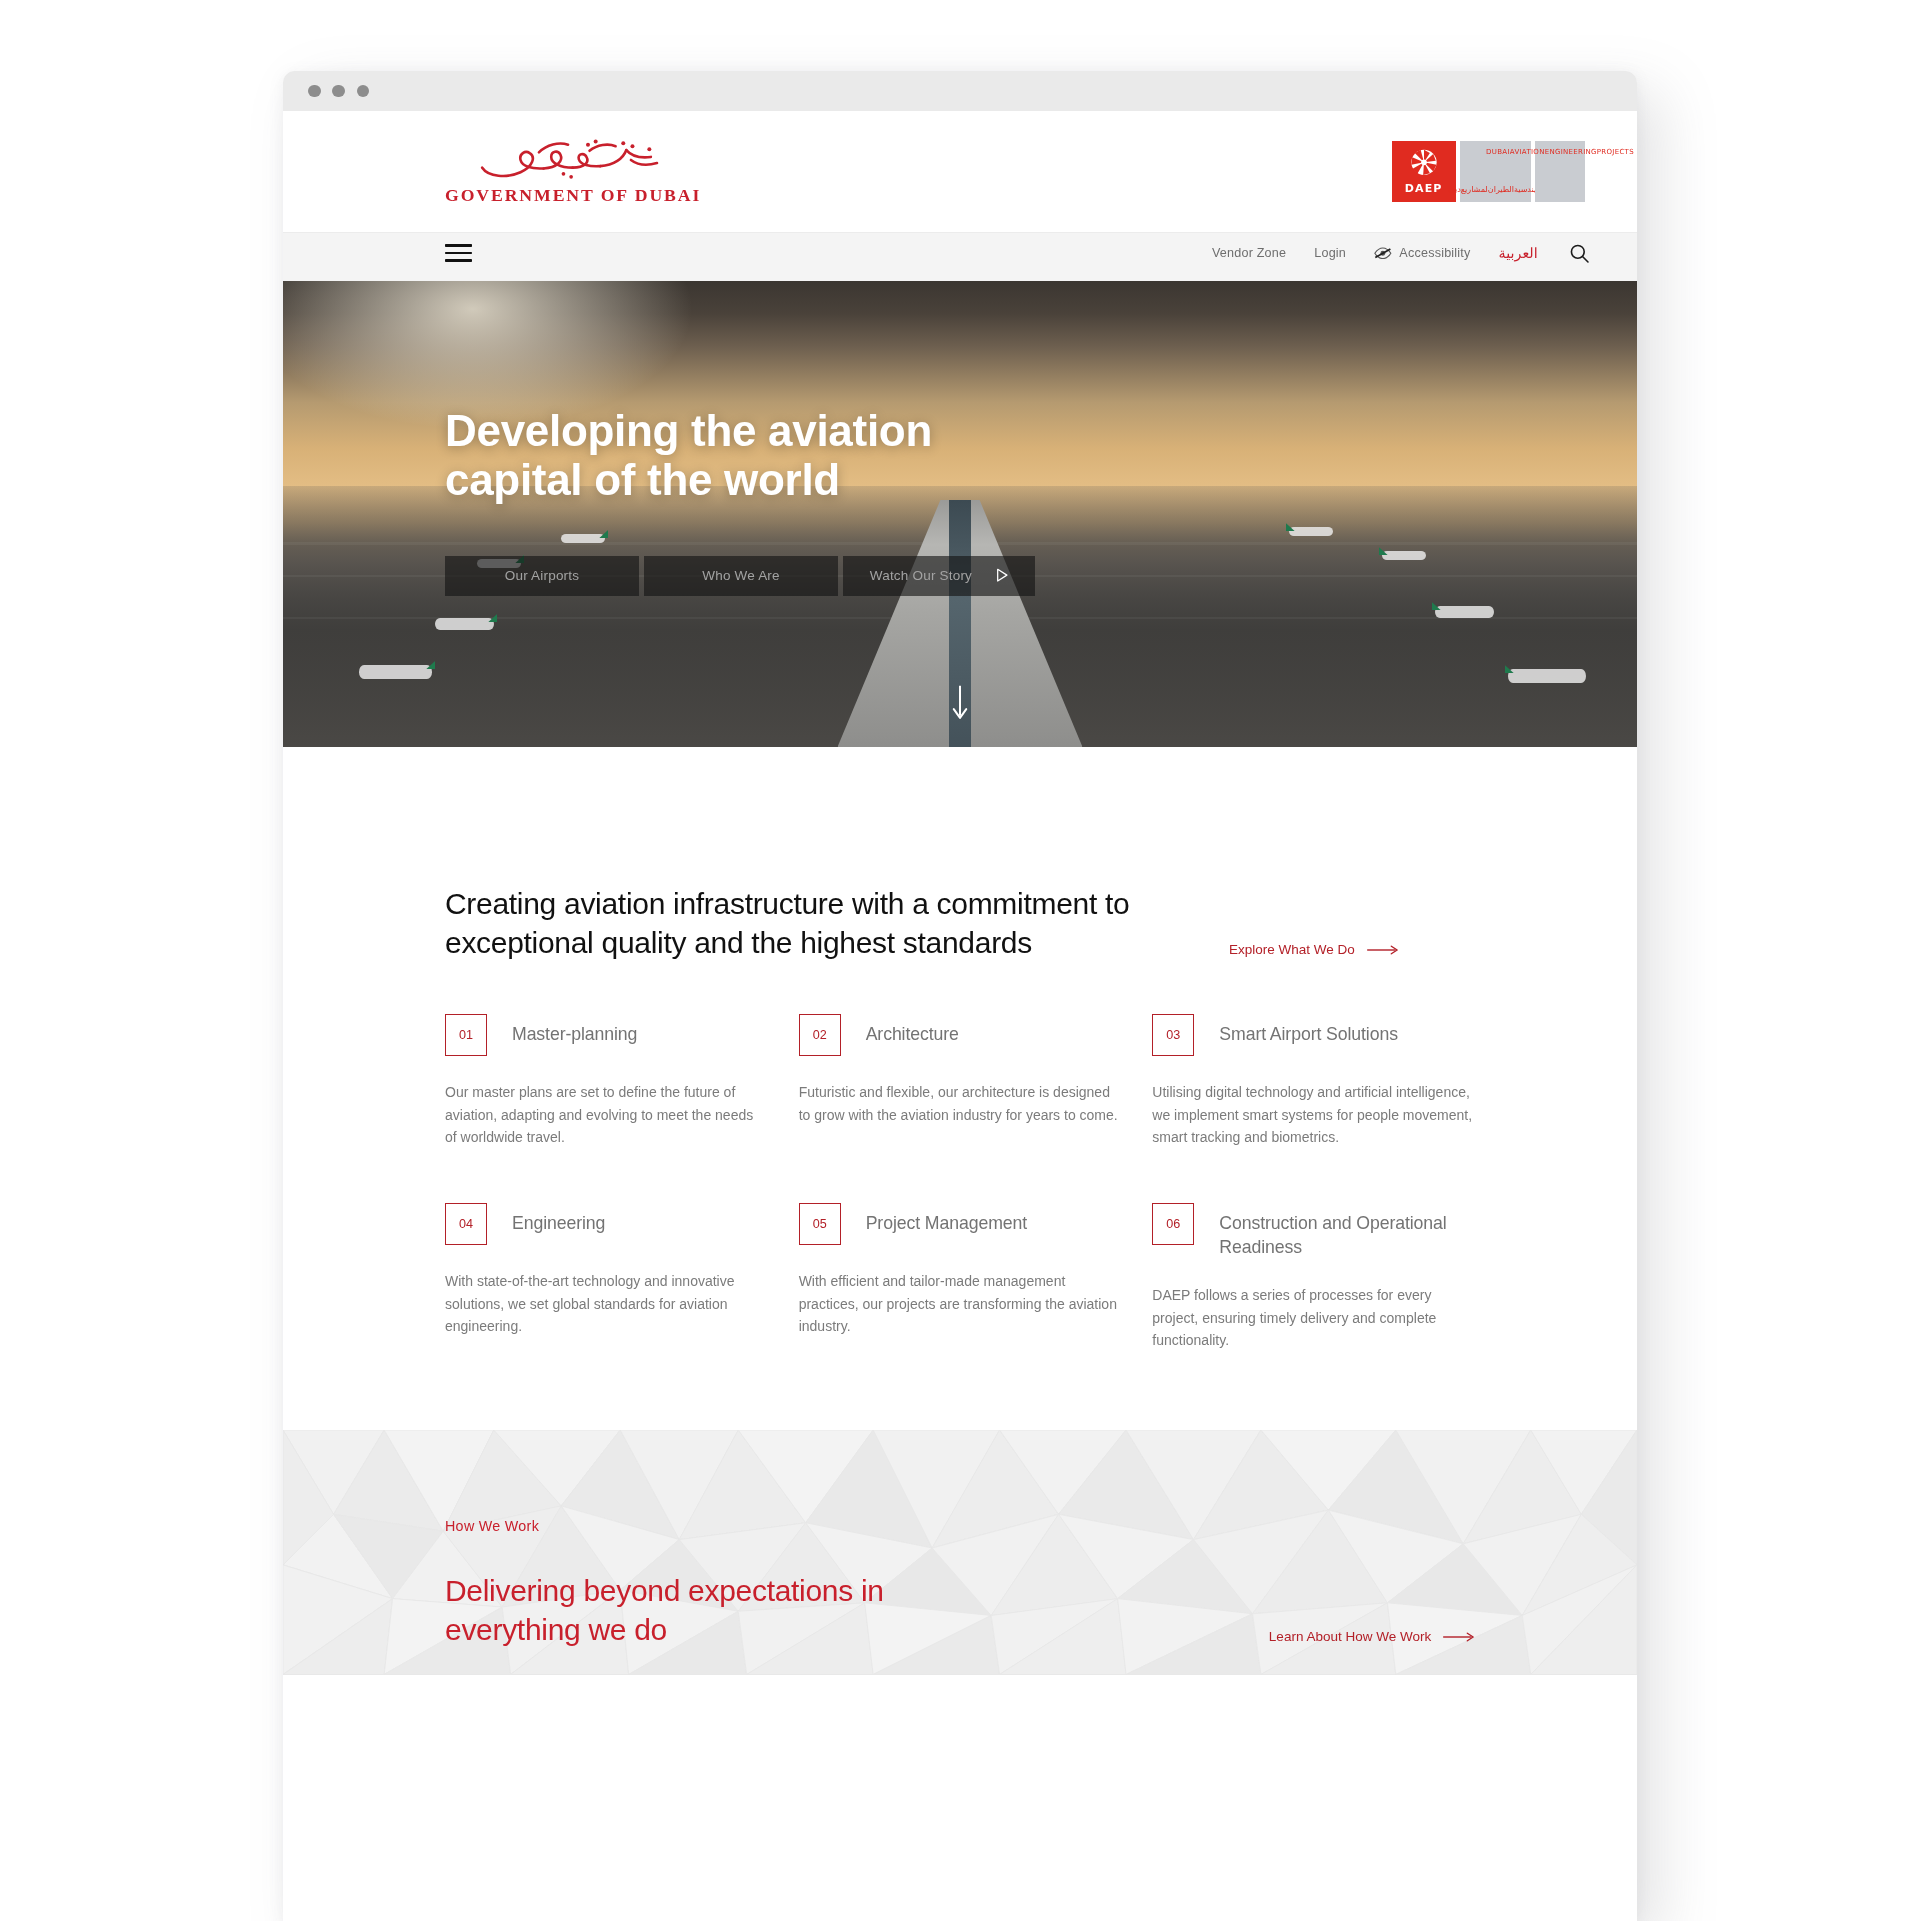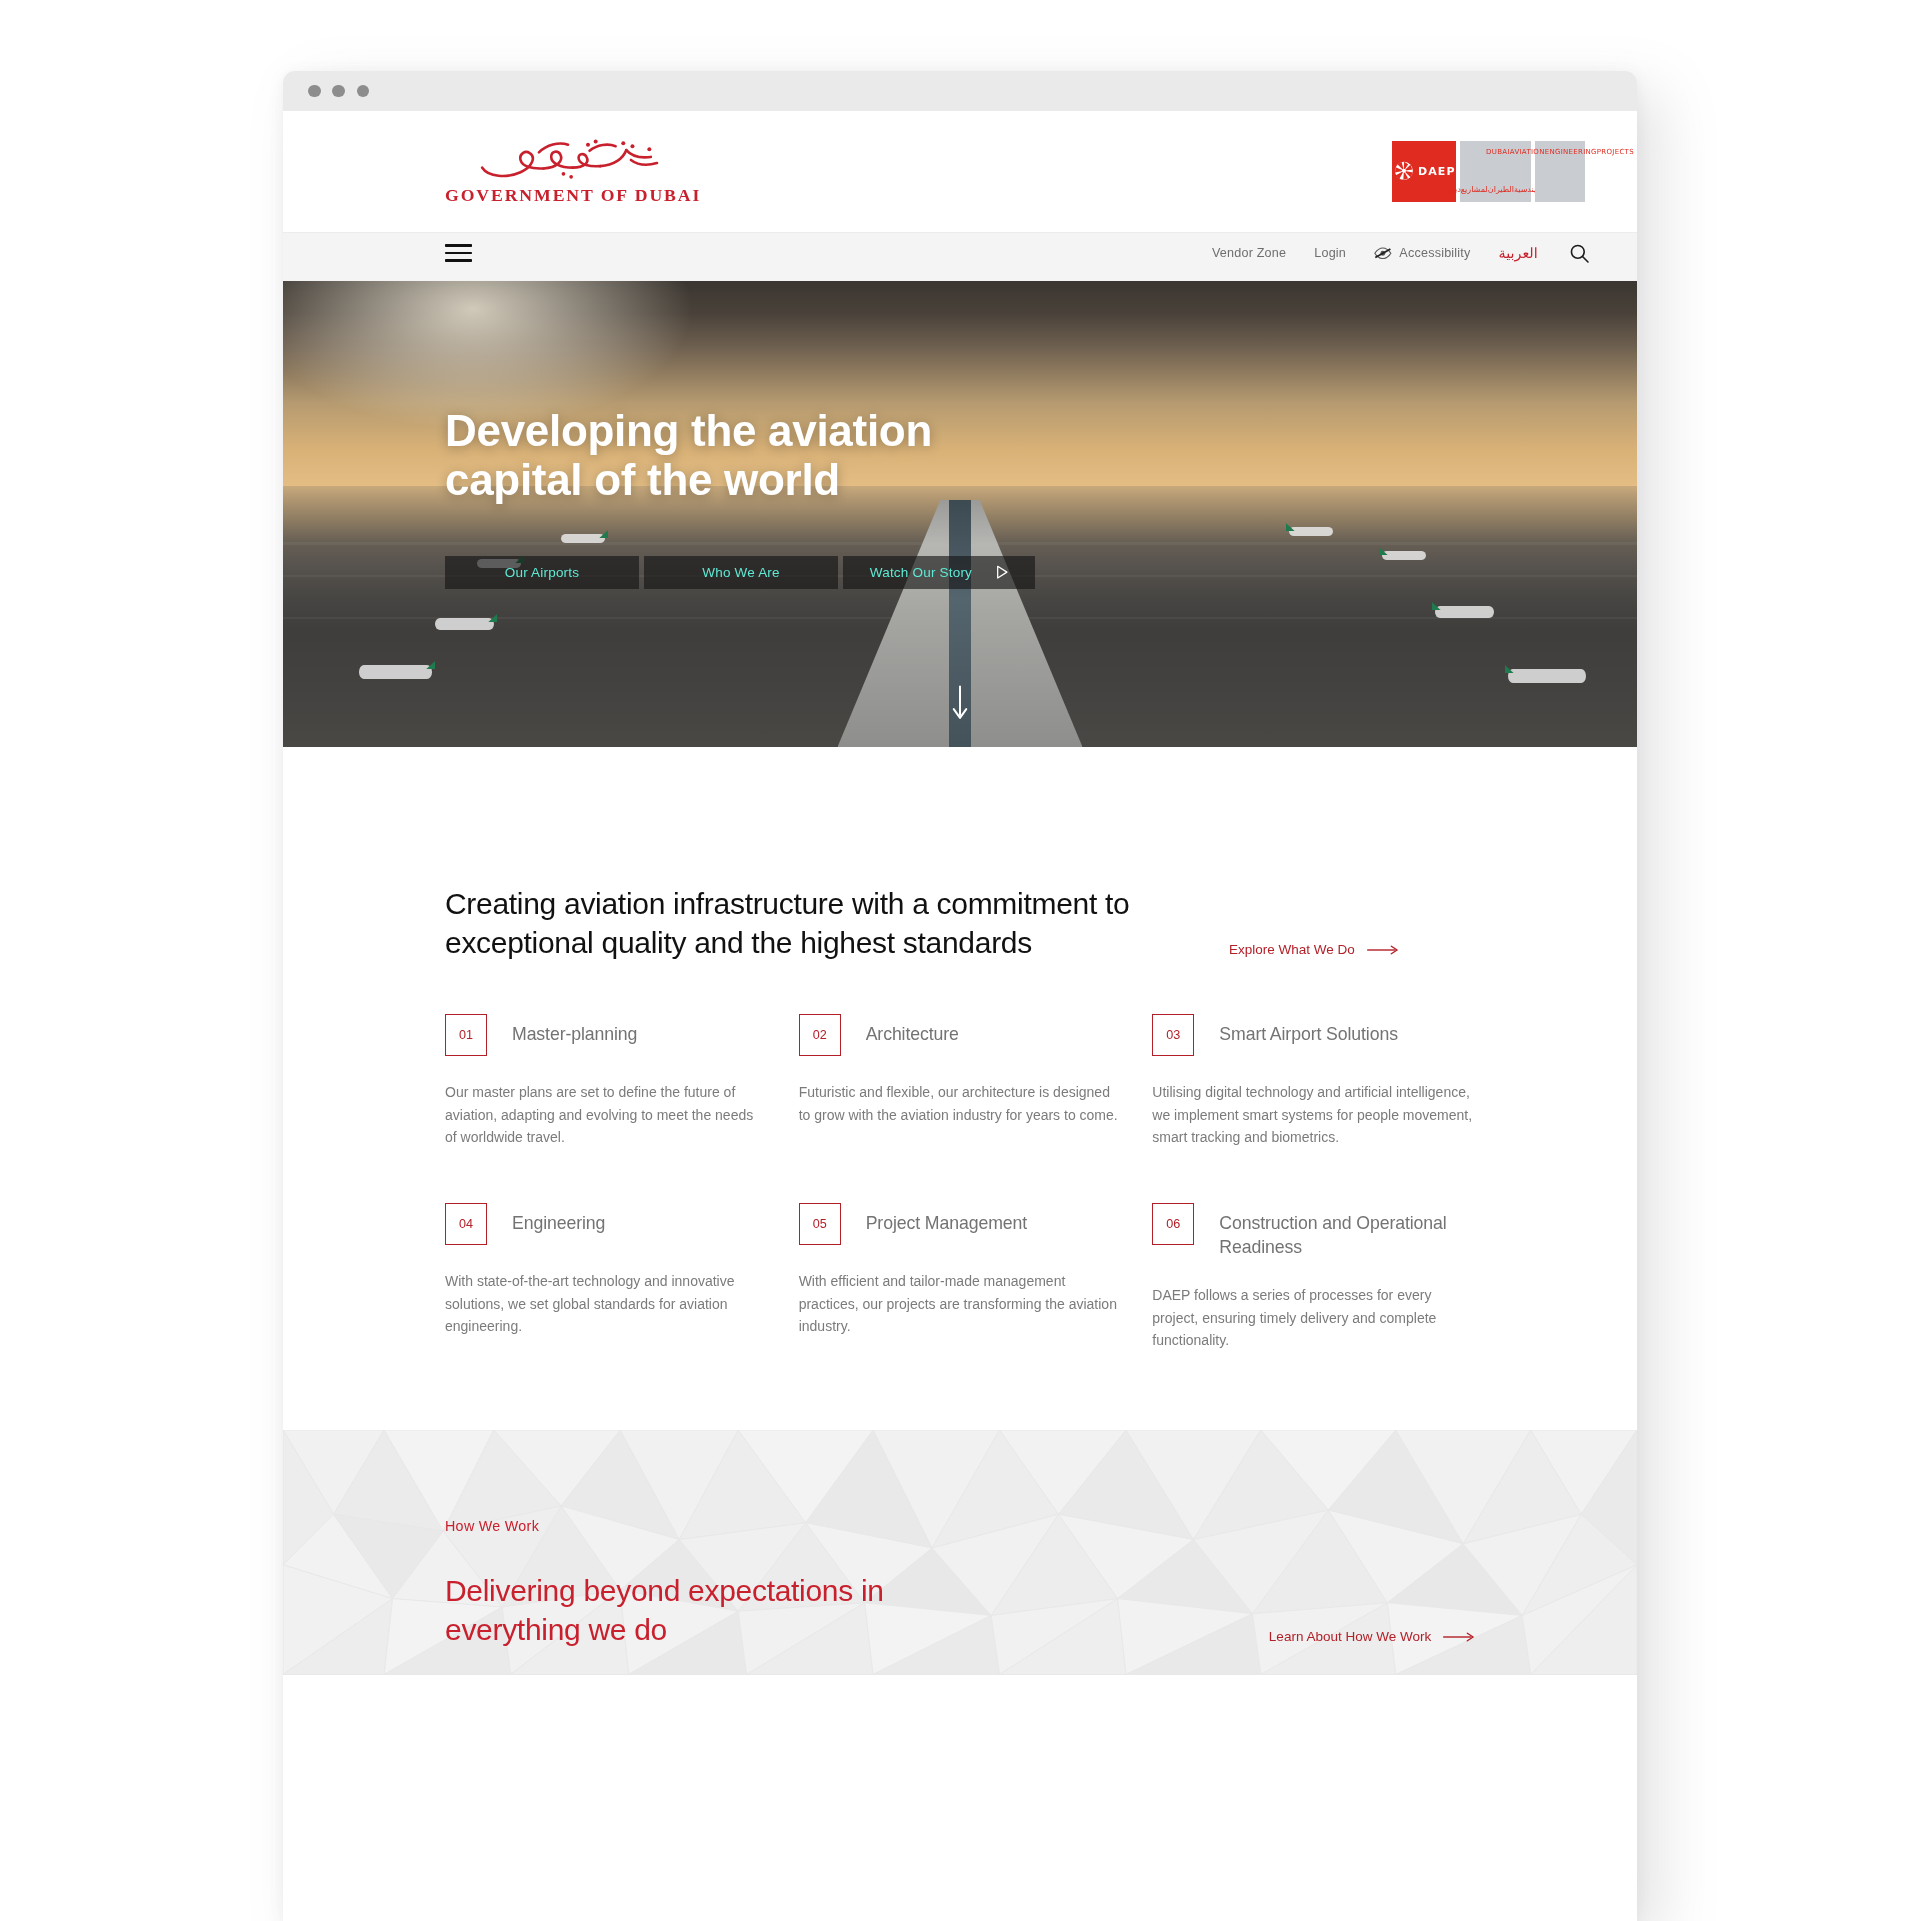--- a/index.html
+++ b/index.html
@@ -52,21 +52,21 @@
     color: #c8202c;
     font-family: "Liberation Serif", serif;
     font-weight: bold;
     font-size: 17.7px;
     letter-spacing: 1.9px;
   }
 
   .daep-logo { display: flex; align-items: stretch; height: 61px; }
   .daep-red {
     width: 64px; background: #e02b20;
-    display: flex; 
+    display: flex; flex-direction: column;
     align-items: center; justify-content: center; gap: 2.5px;
   }
   .daep-mark { width: 34px; height: 32px; }
   .daep-word {
     color: #ffffff; font-size: 11px; font-weight: bold;
     letter-spacing: 1.1px; font-family: "DejaVu Sans", sans-serif;
   }
   .daep-panel {
     background: #c9ccd1; display: flex; flex-direction: row;
     justify-content: center; padding: 5.9px 7.6px; margin-left: 4.2px;
@@ -159,23 +159,23 @@
     color: #ffffff;
     font-size: 44px;
     line-height: 1.12;
     font-weight: bold;
     letter-spacing: -0.3px;
     text-shadow: 0 1.7px 11.8px rgba(0,0,0,.28);
     max-width: 616px;
   }
   #hero-buttons { display: flex; gap: 5px; margin-top: 51px; }
   .hero-btn {
-    height: 33px; min-width: 194px;
+    height: 40px; min-width: 194px;
     background: rgba(20,20,20,.62);
-    color: #5eead4; font-size: 13.5px;
+    color: #a3a3a3; font-size: 13.5px;
     display: flex; align-items: center; justify-content: center;
     gap: 23.6px; cursor: pointer; letter-spacing: 0.2px;
   }
   .hero-btn.play { min-width: 192px; }
   #scroll-arrow {
     position: absolute; left: 50%; transform: translateX(-50%);
     bottom: 23.6px; z-index: 6; cursor: pointer;
   }
 
   

